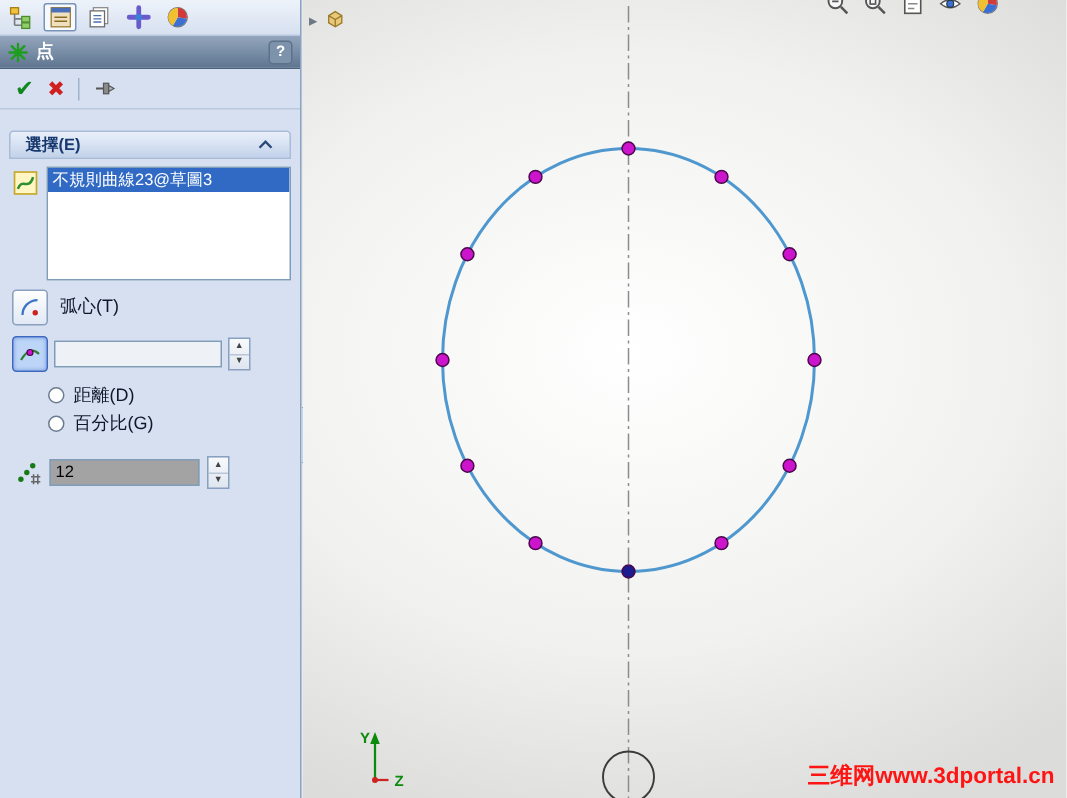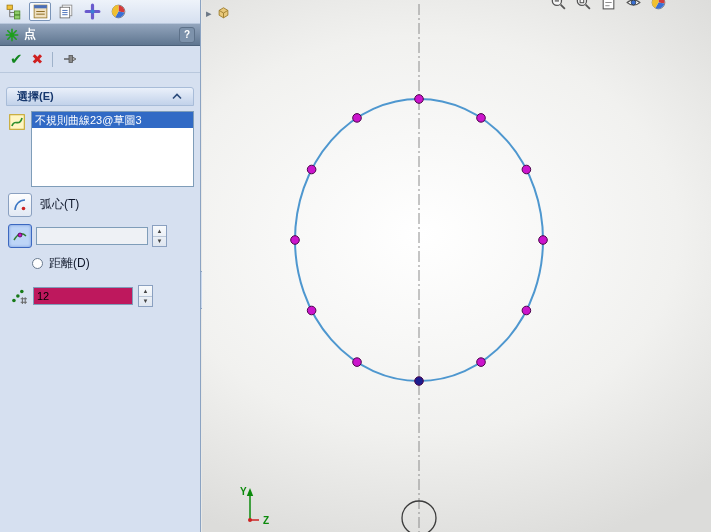--- a/index.html
+++ b/index.html
@@ -42,21 +42,21 @@
     background:linear-gradient(#f8fafc,#dfe6f0);box-sizing:border-box;}
   .spinner span{flex:1;display:flex;align-items:center;justify-content:center;font-size:6px;color:#444;
     border-bottom:1px solid #b9c6d8;}
   .spinner span:last-child{border-bottom:none;}
   .radio-group{margin:6px 0 0 26px;}
   .radio-row{display:flex;align-items:center;gap:6px;height:19px;}
   .radio{width:11px;height:11px;border-radius:50%;border:1px solid #6a7b90;background:#fff;
     position:relative;box-sizing:border-box;}
   .radio.checked::after{content:"";position:absolute;left:2px;top:2px;width:5px;height:5px;border-radius:50%;background:#333;}
   .count-row{display:flex;align-items:center;gap:5px;margin:12px 0 0 4px;}
-  .count-input{width:100px;height:18px;border:1px solid #7f9db9;background:#be185d;font-size:11px;
+  .count-input{width:100px;height:18px;border:1px solid #7f9db9;background:#a3a3a3;font-size:11px;
     padding:0 3px;box-sizing:border-box;}
   .collapse-tab{position:absolute;left:201px;top:271px;width:10px;height:38px;
     background:linear-gradient(90deg,#cddaee,#a9bedb);border:1px solid #8ba3c2;border-left:none;
     border-radius:0 4px 4px 0;display:flex;align-items:center;justify-content:center;box-sizing:border-box;}
   .collapse-arrow{width:0;height:0;border-top:3px solid transparent;border-bottom:3px solid transparent;
     border-right:4px solid #44608a;}
 
   
   .graphics{position:absolute;left:202px;top:0;width:509px;height:532px;overflow:hidden;
     background:radial-gradient(ellipse 430px 330px at 43% 44%,#ffffff 0%,#f1f1ef 60%,#dcdcda 100%);}
@@ -178,20 +178,24 @@
         <div class="spinner">
           <span>▲</span>
           <span>▼</span>
         </div>
       </div>
 
       <div class="radio-group">
         <div class="radio-row">
           <span class="radio"></span>
           <span class="opt-label">距離(D)</span>
+        </div>
+        <div class="radio-row">
+          <span class="radio"></span>
+          <span class="opt-label">百分比(G)</span>
         </div>
       </div>
 
       <div class="count-row">
         <svg width="18" height="18" viewBox="0 0 16 16">
           <circle cx="3.5" cy="12" r="1.6" fill="#177a17"></circle>
           <circle cx="7" cy="8" r="1.6" fill="#177a17"></circle>
           <circle cx="10.5" cy="4" r="1.6" fill="#177a17"></circle>
           <path d="M9.5 10.5 h5.5 M9.5 13.5 h5.5 M11 9 v6 M13.5 9 v6" stroke="#666" stroke-width="0.9"></path>
         </svg>
@@ -272,15 +276,16 @@
       <g transform="translate(40,486)">
         <line x1="8" y1="34" x2="8" y2="9" stroke="#0c8a0c" stroke-width="1.5"></line>
         <polygon points="8,2 4.8,10 11.2,10" fill="#0c8a0c"></polygon>
         <text x="-2" y="9" font-size="10" font-weight="bold" fill="#0c8a0c">Y</text>
         <line x1="8" y1="34" x2="17" y2="34" stroke="#c22" stroke-width="1.5"></line>
         <circle cx="8" cy="34" r="2" fill="#c22"></circle>
         <text x="21" y="38" font-size="10" font-weight="bold" fill="#0c8a0c">Z</text>
       </g>
     </svg>
 
+    <div class="watermark">三维网www.3dportal.cn</div>
   </div>
 
 </div>
 
 </body></html>

